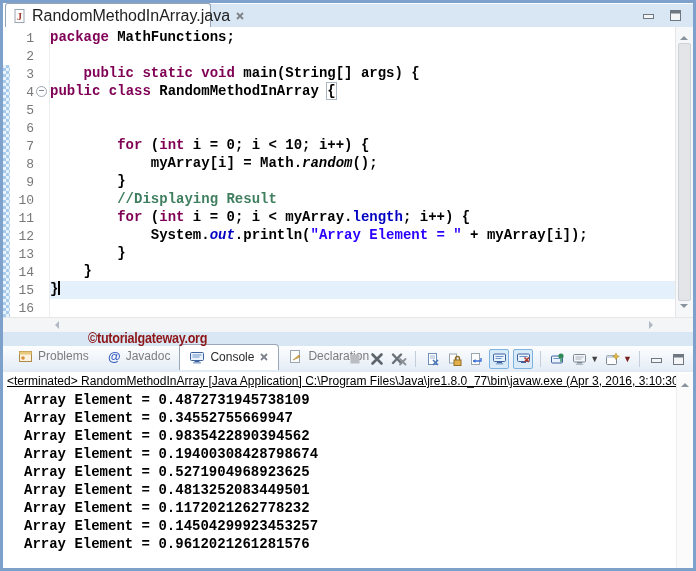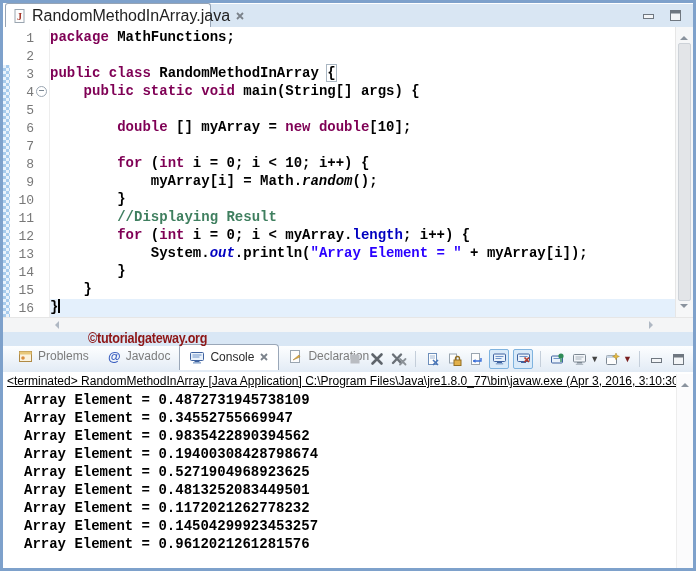--- a/index.html
+++ b/index.html
@@ -176,24 +176,23 @@
             <span class="fold"></span>
           </div>
           <div class="gline">
             <span class="lnum">16</span>
             <span class="fold"></span>
           </div>
         </div>
       <div class="code">
           <div class="cline"><span class="tk-k">package</span><span class="tk-p"> MathFunctions;</span></div>
           <div class="cline"></div>
+          <div class="cline"><span class="tk-p">    </span><span class="tk-k">public</span><span class="tk-p"> </span><span class="tk-k">static</span><span class="tk-p"> </span><span class="tk-k">void</span><span class="tk-p"> main(String[] args) {</span></div>
           <div class="cline"><span class="tk-k">public</span><span class="tk-p"> </span><span class="tk-k">class</span><span class="tk-p"> RandomMethodInArray </span><span class="tk-b">{</span></div>
-          <div class="cline"><span class="tk-p">    </span><span class="tk-k">public</span><span class="tk-p"> </span><span class="tk-k">static</span><span class="tk-p"> </span><span class="tk-k">void</span><span class="tk-p"> main(String[] args) {</span></div>
           <div class="cline"></div>
-          <div class="cline"><span class="tk-p">        </span><span class="tk-k">double</span><span class="tk-p"> [] myArray = </span><span class="tk-k">new</span><span class="tk-p"> </span><span class="tk-k">double</span><span class="tk-p">[10];</span></div>
           <div class="cline"></div>
           <div class="cline"><span class="tk-p">        </span><span class="tk-k">for</span><span class="tk-p"> (</span><span class="tk-k">int</span><span class="tk-p"> i = 0; i &lt; 10; i++) {</span></div>
           <div class="cline"><span class="tk-p">            myArray[i] = Math.</span><span class="tk-m">random</span><span class="tk-p">();</span></div>
           <div class="cline"><span class="tk-p">        }</span></div>
           <div class="cline"><span class="tk-p">        </span><span class="tk-c">//Displaying Result</span></div>
           <div class="cline"><span class="tk-p">        </span><span class="tk-k">for</span><span class="tk-p"> (</span><span class="tk-k">int</span><span class="tk-p"> i = 0; i &lt; myArray.</span><span class="tk-f">length</span><span class="tk-p">; i++) {</span></div>
           <div class="cline"><span class="tk-p">            System.</span><span class="tk-o">out</span><span class="tk-p">.println(</span><span class="tk-s">"Array Element = "</span><span class="tk-p"> + myArray[i]);</span></div>
           <div class="cline"><span class="tk-p">        }</span></div>
           <div class="cline"><span class="tk-p">    }</span></div>
           <div class="cline current"><span class="tk-p">}</span><span class="cursor"></span></div>

